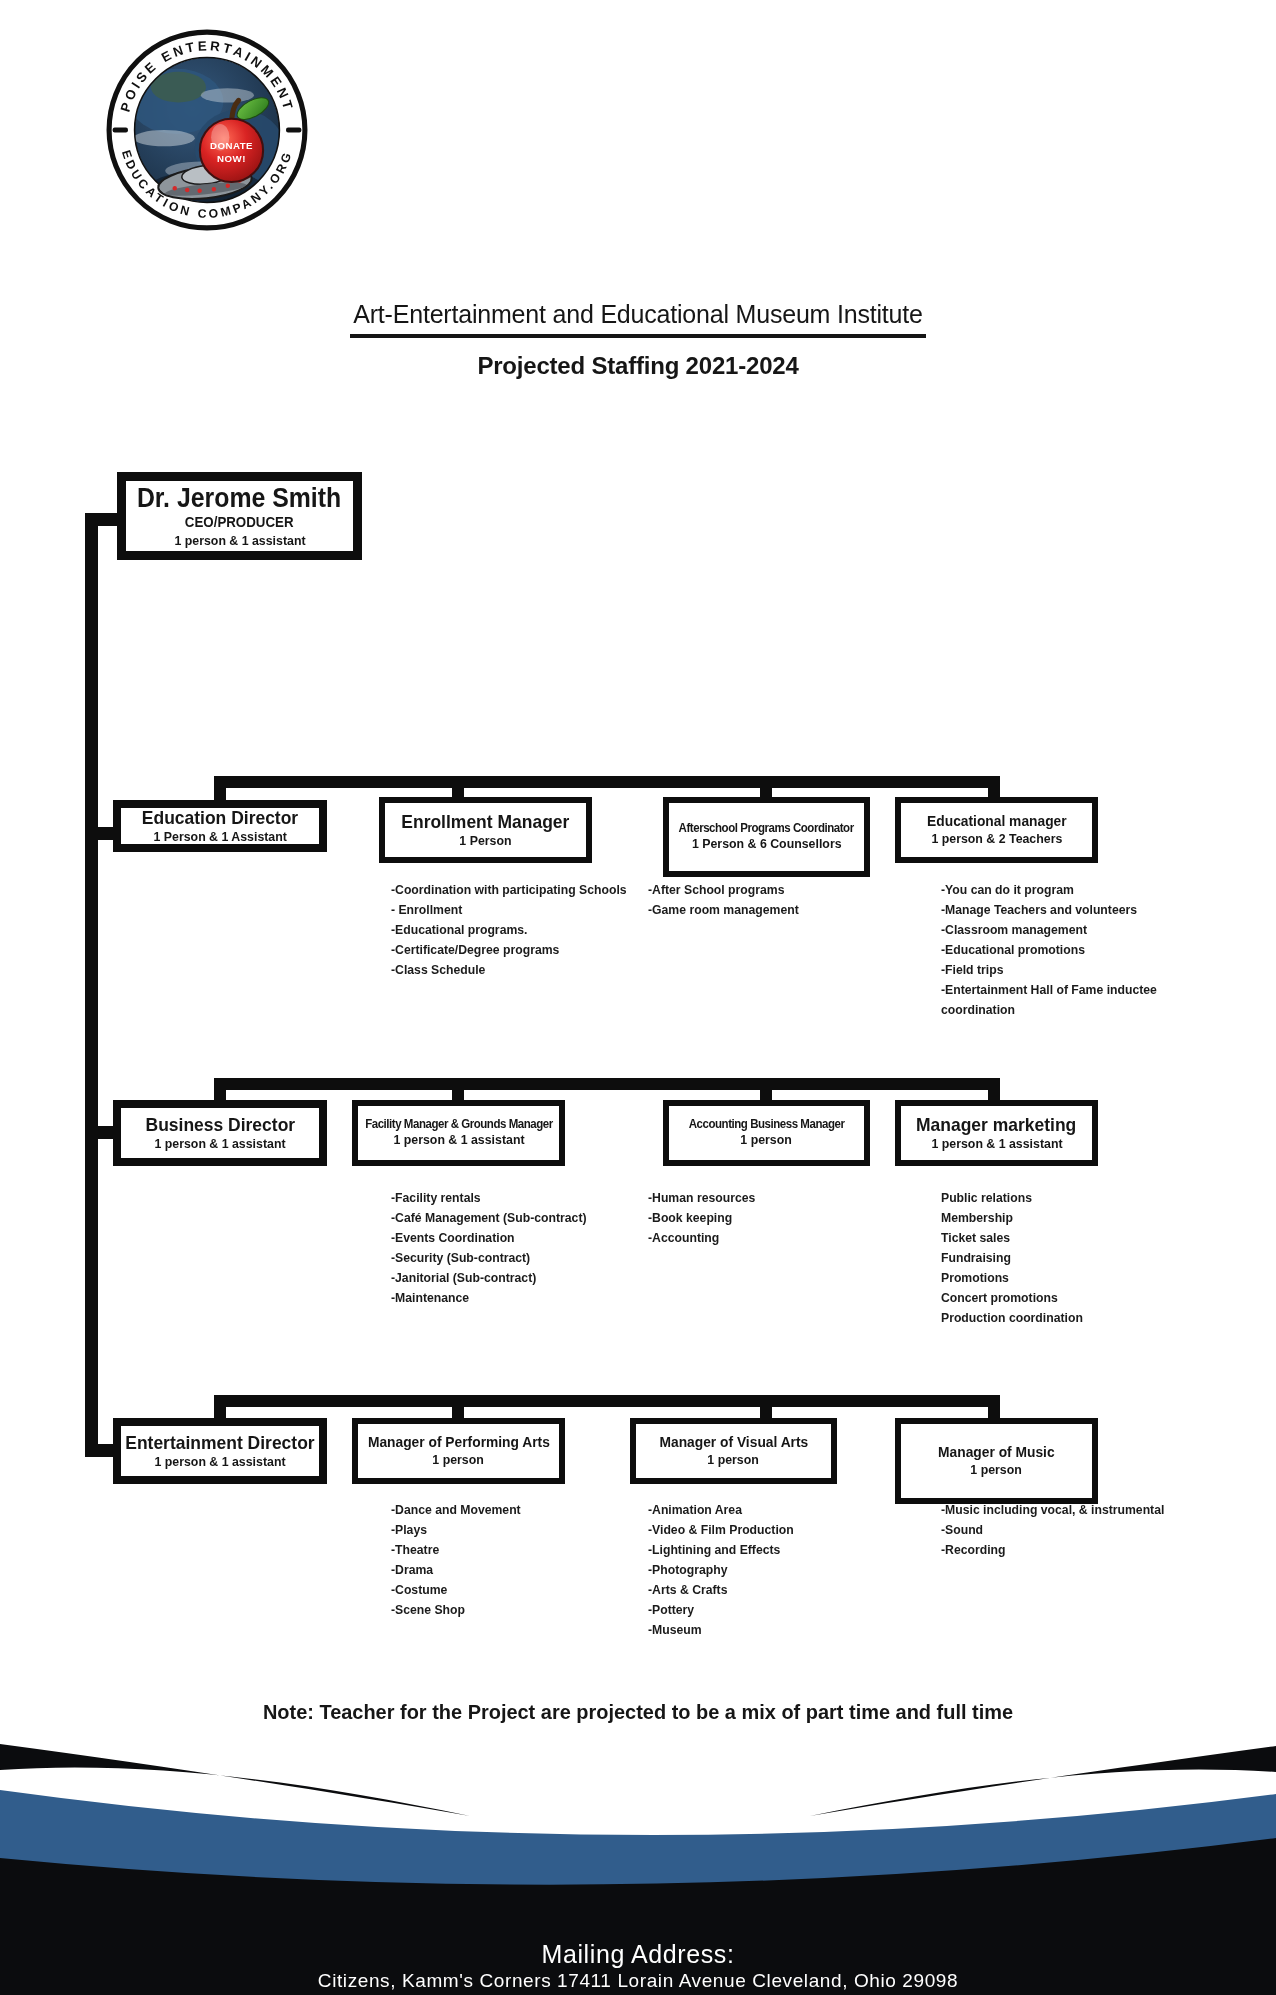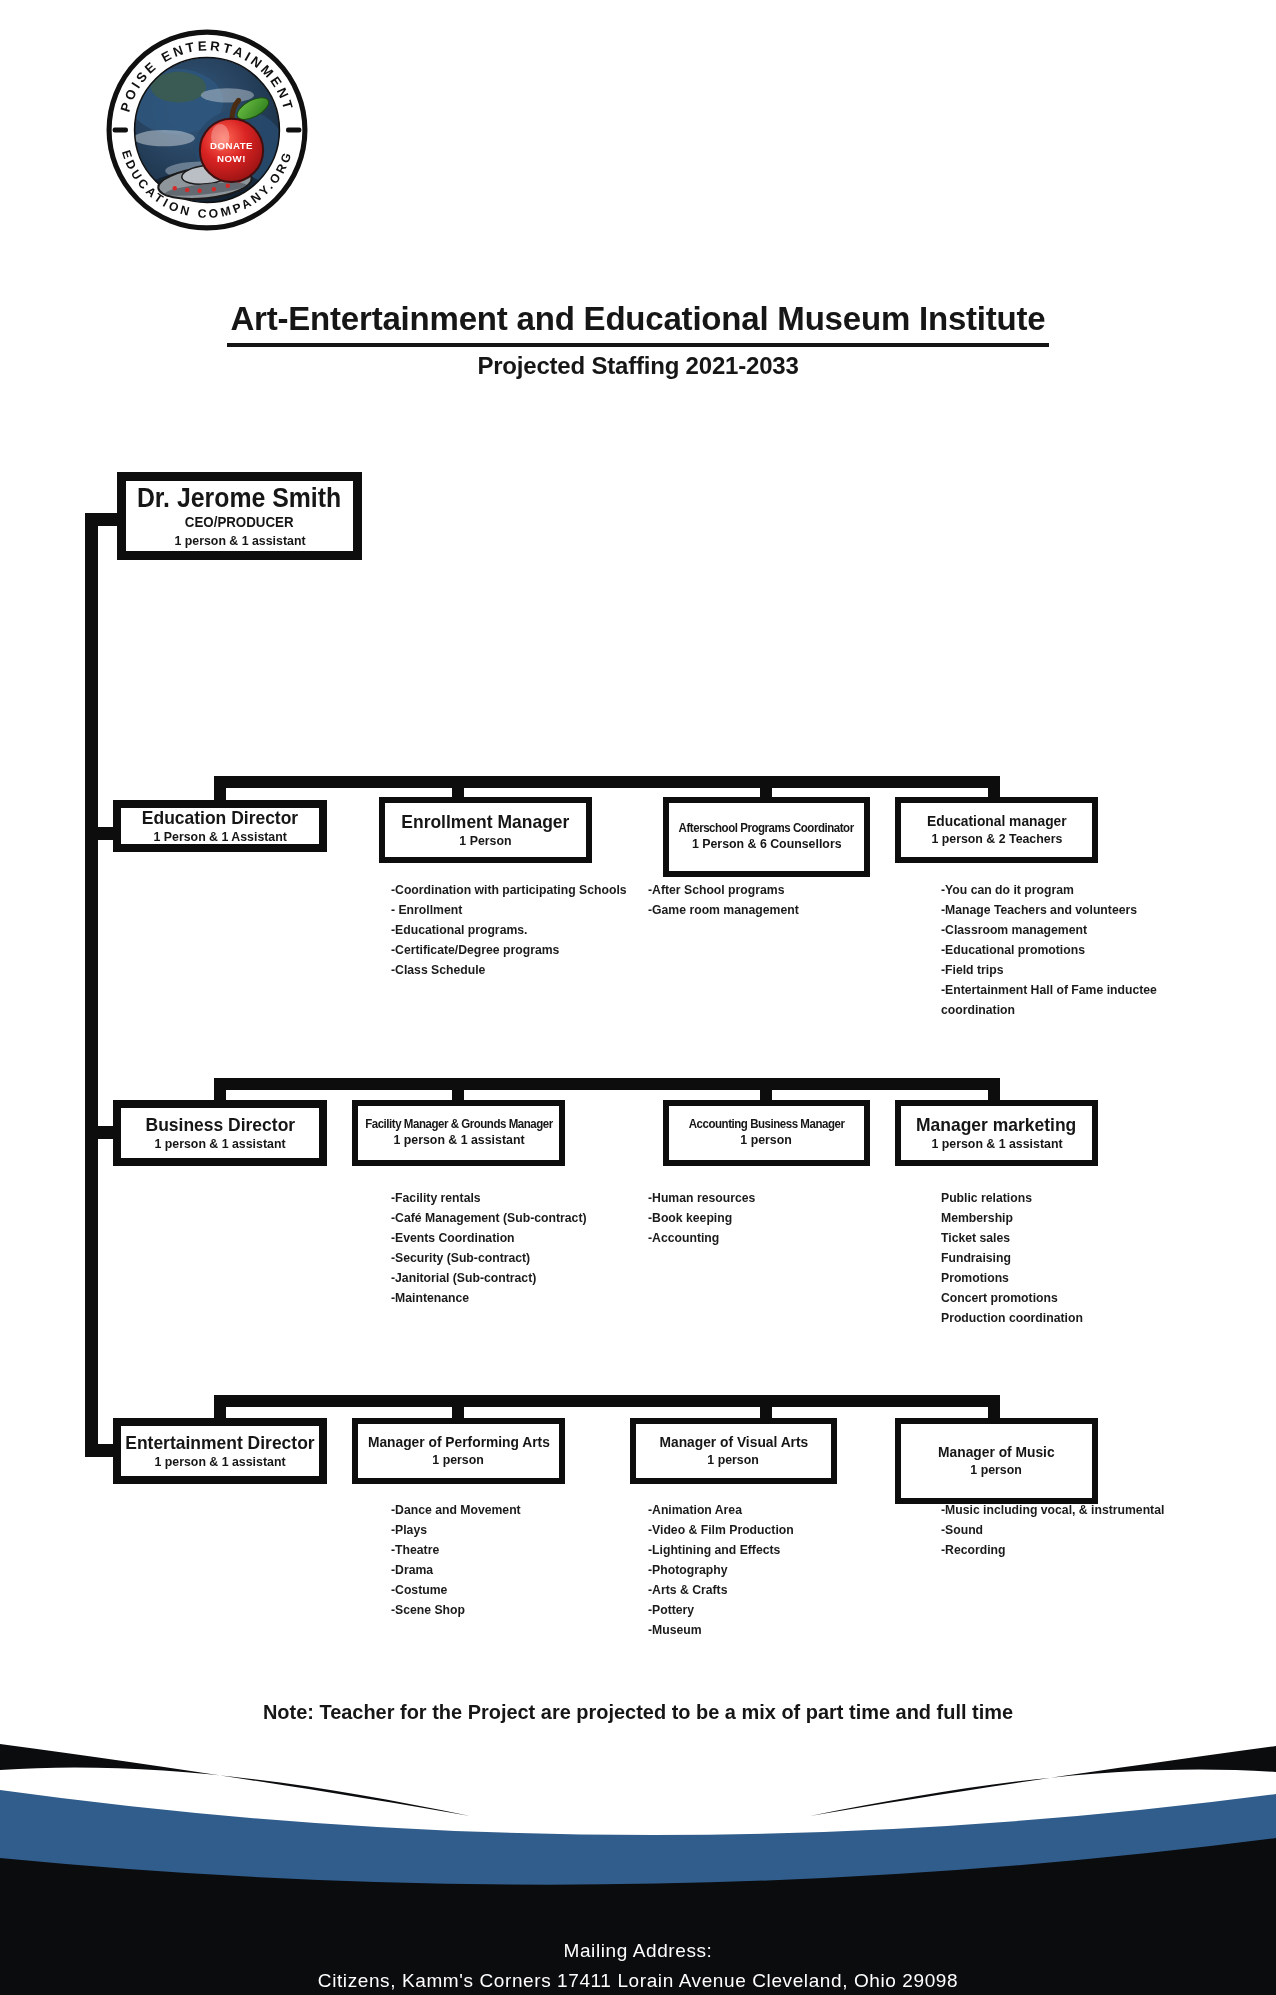--- a/index.html
+++ b/index.html
@@ -1,21 +1,21 @@
 <!DOCTYPE html>
 <html><head>
 <meta charset="utf-8">
 <style>
   html,body{margin:0;padding:0;background:#fff;}
   .page{position:relative;width:1276px;height:1995px;background:#fff;overflow:hidden;
         font-family:"Liberation Sans",sans-serif;color:#161616;}
   .abs{position:absolute;}
   
   .title-wrap{position:absolute;top:300px;left:0;width:1276px;text-align:center;}
-  .title-line{display:inline-block;font-size:33px;font-weight:bold;letter-spacing:-0.2px;
+  .title-line{display:inline-block;font-size:25px;font-weight:normal;letter-spacing:-0.2px;
               border-bottom:4px solid #151515;padding:0 3px 5px 3px;}
   .subtitle{position:absolute;top:352px;left:0;width:1276px;text-align:center;
             font-size:24px;font-weight:bold;letter-spacing:-0.2px;}
   
   .cline{position:absolute;background:#0d0d0d;}
   
   .obox{position:absolute;background:#fff;border:8px solid #0d0d0d;display:flex;
         flex-direction:column;align-items:center;justify-content:center;text-align:center;box-sizing:border-box;}
   .obox.mgr{border-width:6px;}
   .obox.ceo{border-width:9px;}
@@ -103,21 +103,21 @@
     <text font-size="12" font-weight="bold" fill="#101010" letter-spacing="3">
       <textPath href="#arcBot" startOffset="50%" text-anchor="middle">EDUCATION COMPANY.ORG</textPath>
     </text>
     <rect x="7.5" y="97.5" width="15" height="5" rx="2" fill="#101010"></rect>
     <rect x="177.5" y="97.5" width="15" height="5" rx="2" fill="#101010"></rect>
   </svg>
 
   <div class="title-wrap">
     <span class="title-line">Art-Entertainment and Educational Museum Institute</span>
   </div>
-  <div class="subtitle">Projected Staffing 2021-2033</div>
+  <div class="subtitle">Projected Staffing 2021-2024</div>
 
   <div class="cline" style="left:85px;top:513px;width:13px;height:944px;"></div>
   <div class="cline" style="left:85px;top:513px;width:34px;height:13px;"></div>
   <div class="cline" style="left:85px;top:827px;width:34px;height:13px;"></div>
   <div class="cline" style="left:85px;top:1126px;width:34px;height:13px;"></div>
   <div class="cline" style="left:85px;top:1444px;width:34px;height:13px;"></div>
 
   <div class="cline" style="left:214px;top:776px;width:786px;height:12px;"></div>
   <div class="cline" style="left:214px;top:776px;width:12px;height:32px;"></div>
   <div class="cline" style="left:452px;top:776px;width:12px;height:32px;"></div>
@@ -258,16 +258,16 @@
     </div>
 
   <div class="note">Note: Teacher for the Project are projected to be a mix of part time and full time</div>
 
   <svg class="abs" style="left:0;top:1730px;" width="1276" height="265" viewBox="0 0 1276 265">
     <path d="M 0,60 Q 638,148 1276,64 L 1276,120 Q 638,205 0,132 Z" fill="#315d8c"></path>
     <path d="M 0,128 Q 638,190 1276,108 L 1276,265 L 0,265 Z" fill="#0b0c0e"></path>
     <path d="M 0,14 C 180,38 330,62 470,86 C 300,50 140,30 0,40 Z" fill="#0b0c0e"></path>
     <path d="M 1276,16 C 1100,40 950,62 810,86 C 980,52 1130,32 1276,42 Z" fill="#0b0c0e"></path>
   </svg>
-  <div class="ftxt" style="top:1940px;font-size:19px;">Mailing Address:</div>
+  <div class="ftxt" style="top:1940px;font-size:25px;">Mailing Address:</div>
   <div class="ftxt" style="top:1970px;font-size:19px;">Citizens, Kamm's Corners 17411 Lorain Avenue Cleveland, Ohio 29098</div>
 
 </div>
 
 </body></html>

